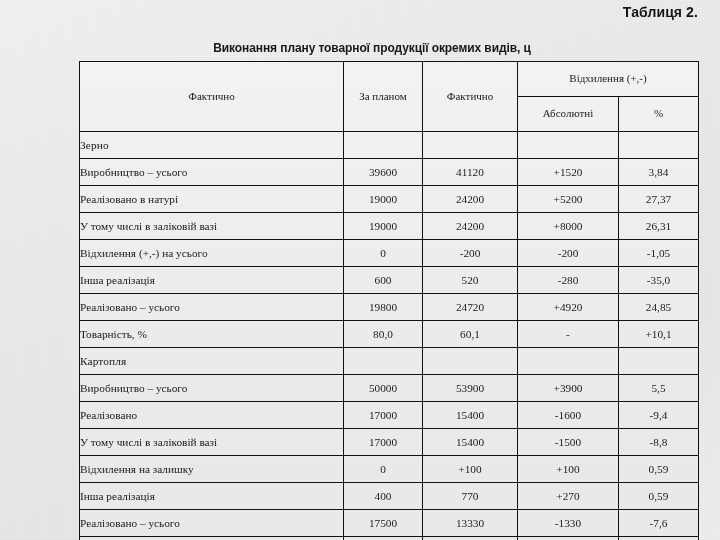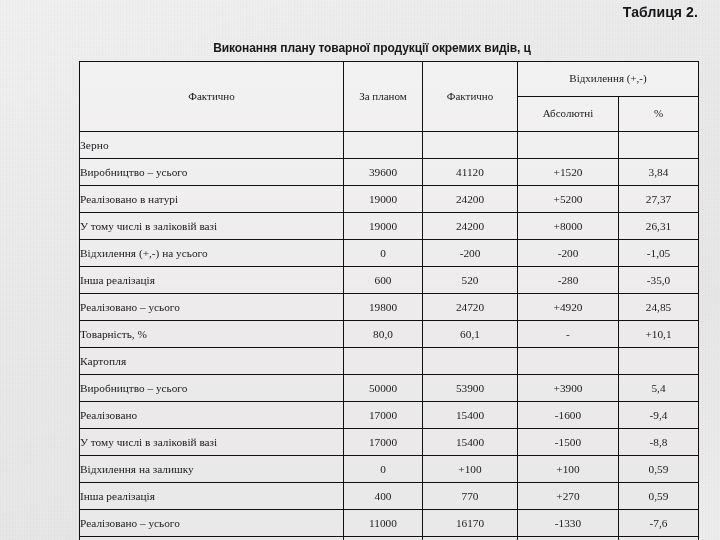--- a/index.html
+++ b/index.html
@@ -200,21 +200,21 @@
           <td class="row-cell num"></td>
           <td class="row-cell num"></td>
           <td class="row-cell num"></td>
           <td class="row-cell num"></td>
         </tr>
         <tr>
           <td class="row-cell lbl">Виробництво – усього</td>
           <td class="row-cell num">50000</td>
           <td class="row-cell num">53900</td>
           <td class="row-cell num">+3900</td>
-          <td class="row-cell num">5,4</td>
+          <td class="row-cell num">5,5</td>
         </tr>
         <tr>
           <td class="row-cell lbl">Реалізовано</td>
           <td class="row-cell num">17000</td>
           <td class="row-cell num">15400</td>
           <td class="row-cell num">-1600</td>
           <td class="row-cell num">-9,4</td>
         </tr>
         <tr>
           <td class="row-cell lbl">У тому числі в заліковій вазі</td>
@@ -232,22 +232,22 @@
         </tr>
         <tr>
           <td class="row-cell lbl">Інша реалізація</td>
           <td class="row-cell num">400</td>
           <td class="row-cell num">770</td>
           <td class="row-cell num">+270</td>
           <td class="row-cell num">0,59</td>
         </tr>
         <tr>
           <td class="row-cell lbl">Реалізовано – усього</td>
-          <td class="row-cell num">11000</td>
-          <td class="row-cell num">16170</td>
+          <td class="row-cell num">17500</td>
+          <td class="row-cell num">13330</td>
           <td class="row-cell num">-1330</td>
           <td class="row-cell num">-7,6</td>
         </tr>
         <tr>
           <td class="row-cell lbl">Товарність, %</td>
           <td class="row-cell num">35,0</td>
           <td class="row-cell num">30,0</td>
           <td class="row-cell num">-</td>
           <td class="row-cell num">-5,0</td>
         </tr>

